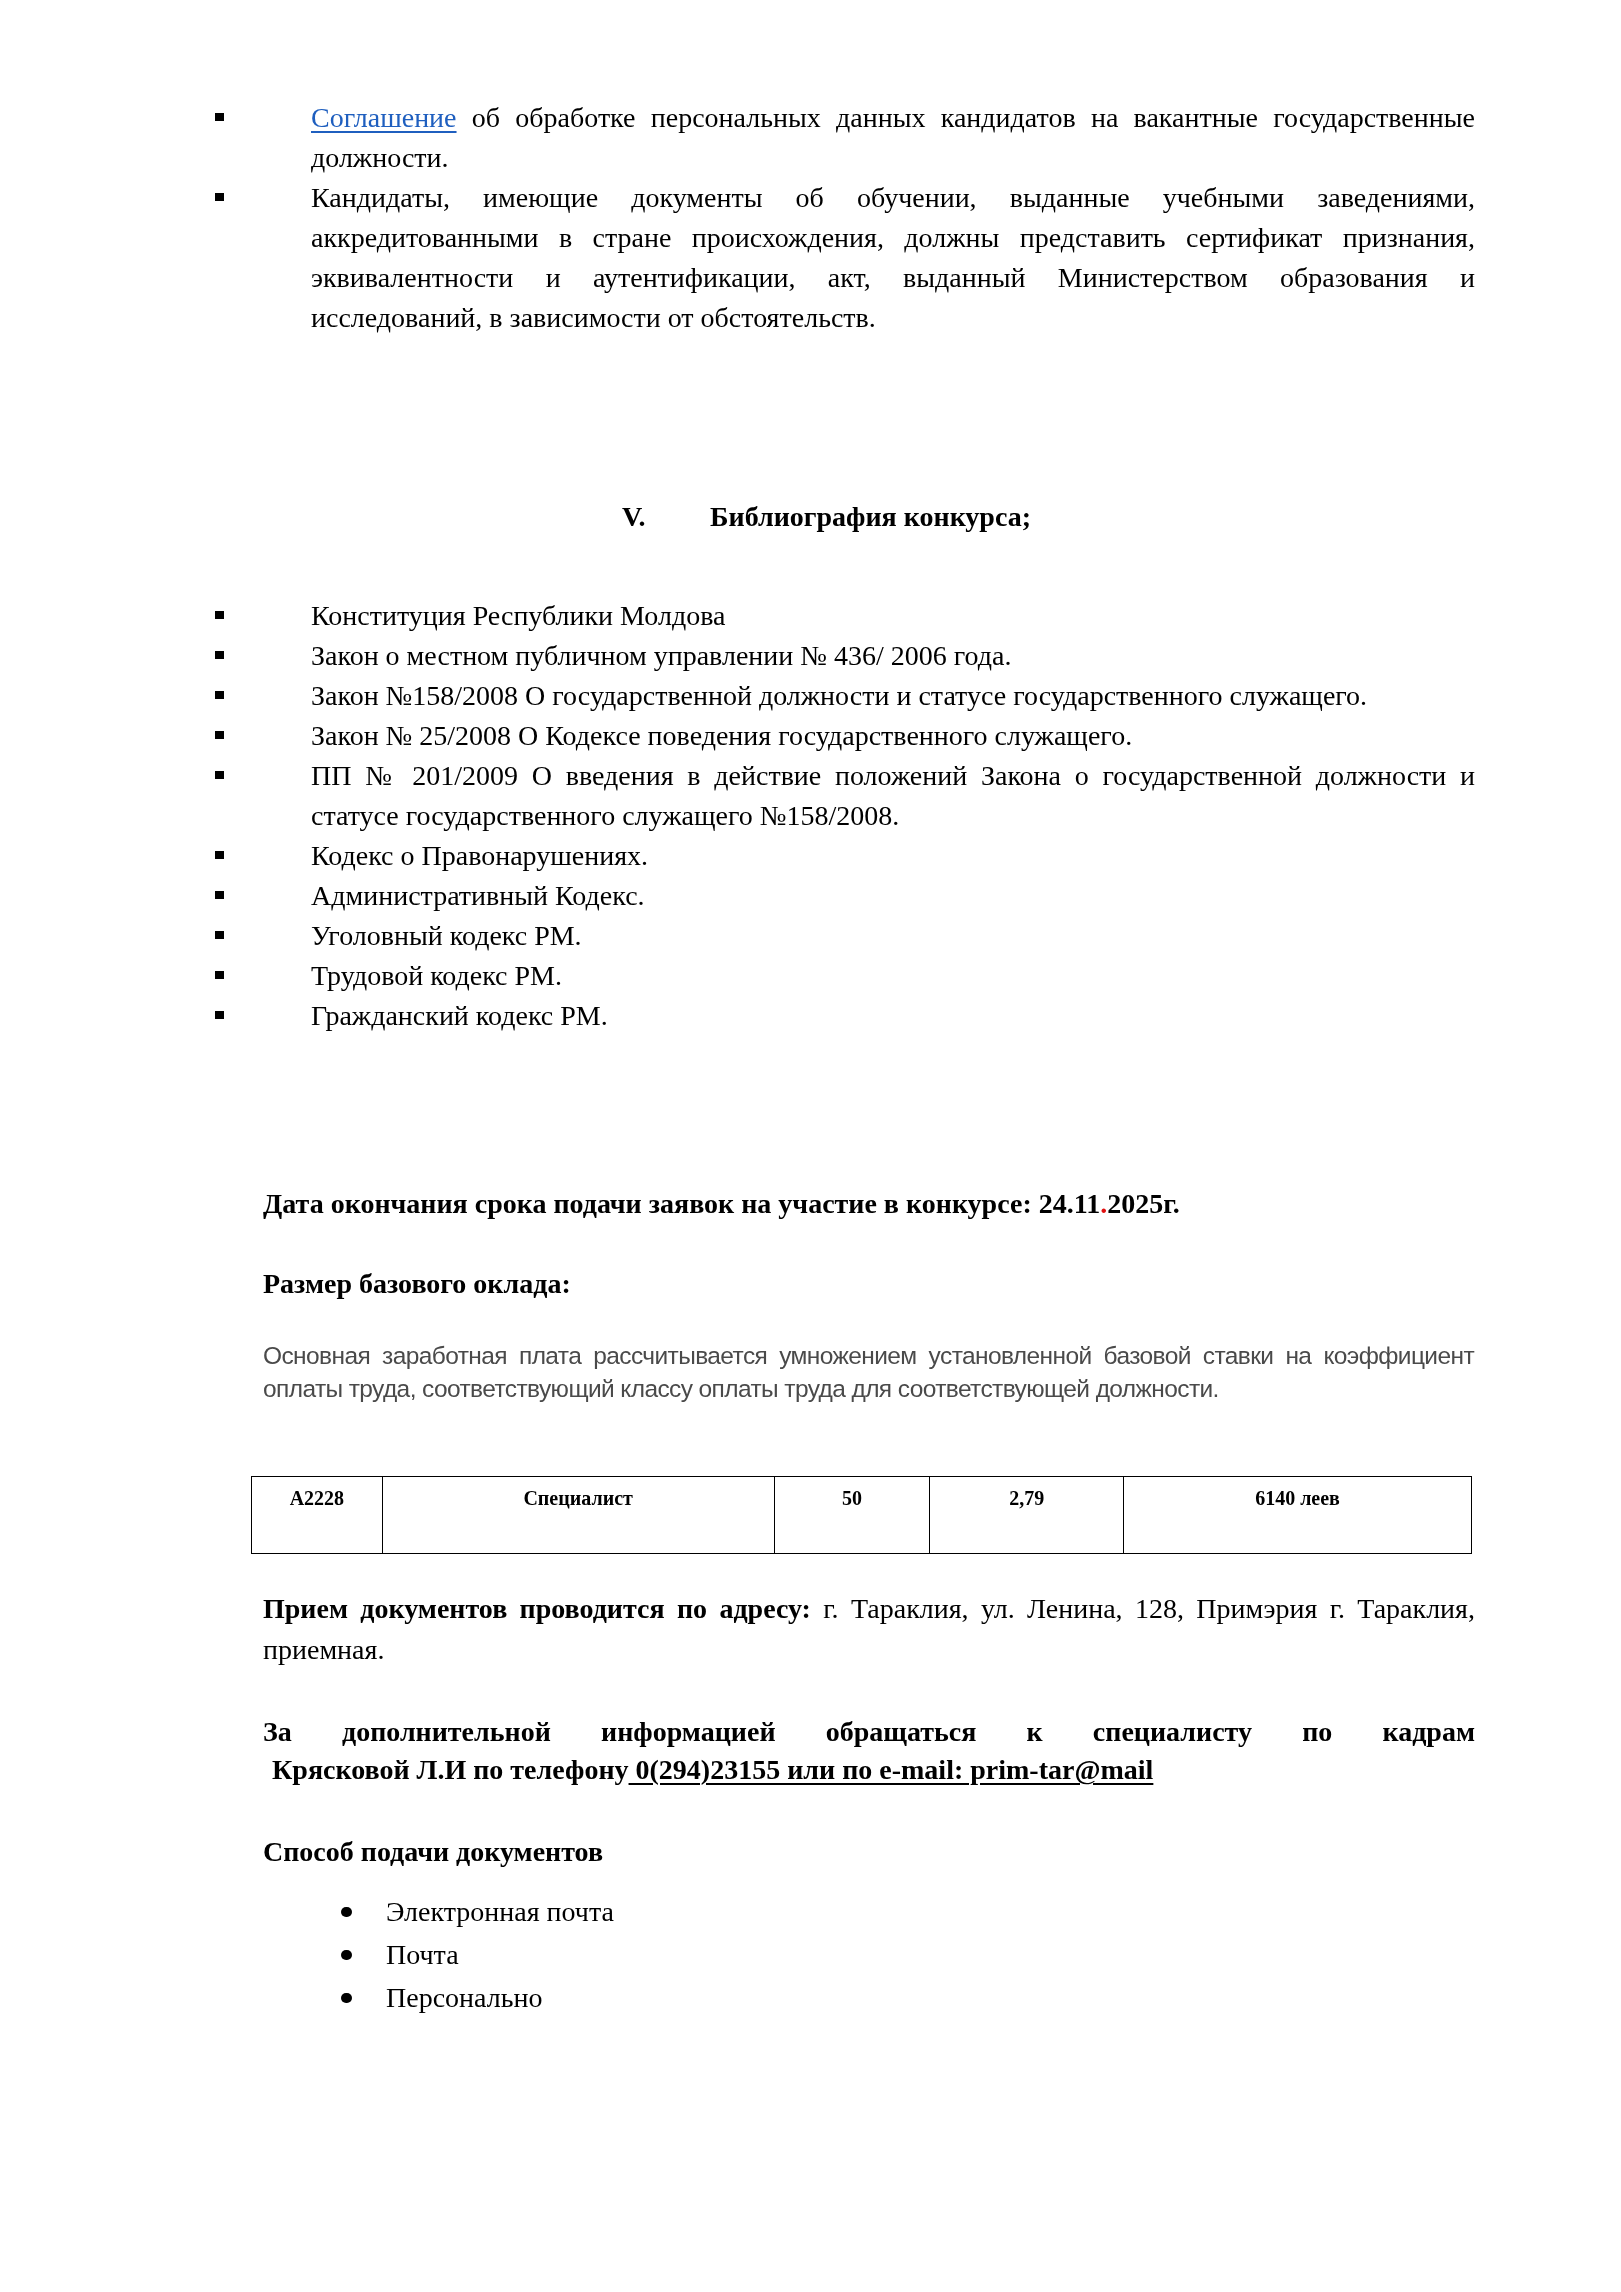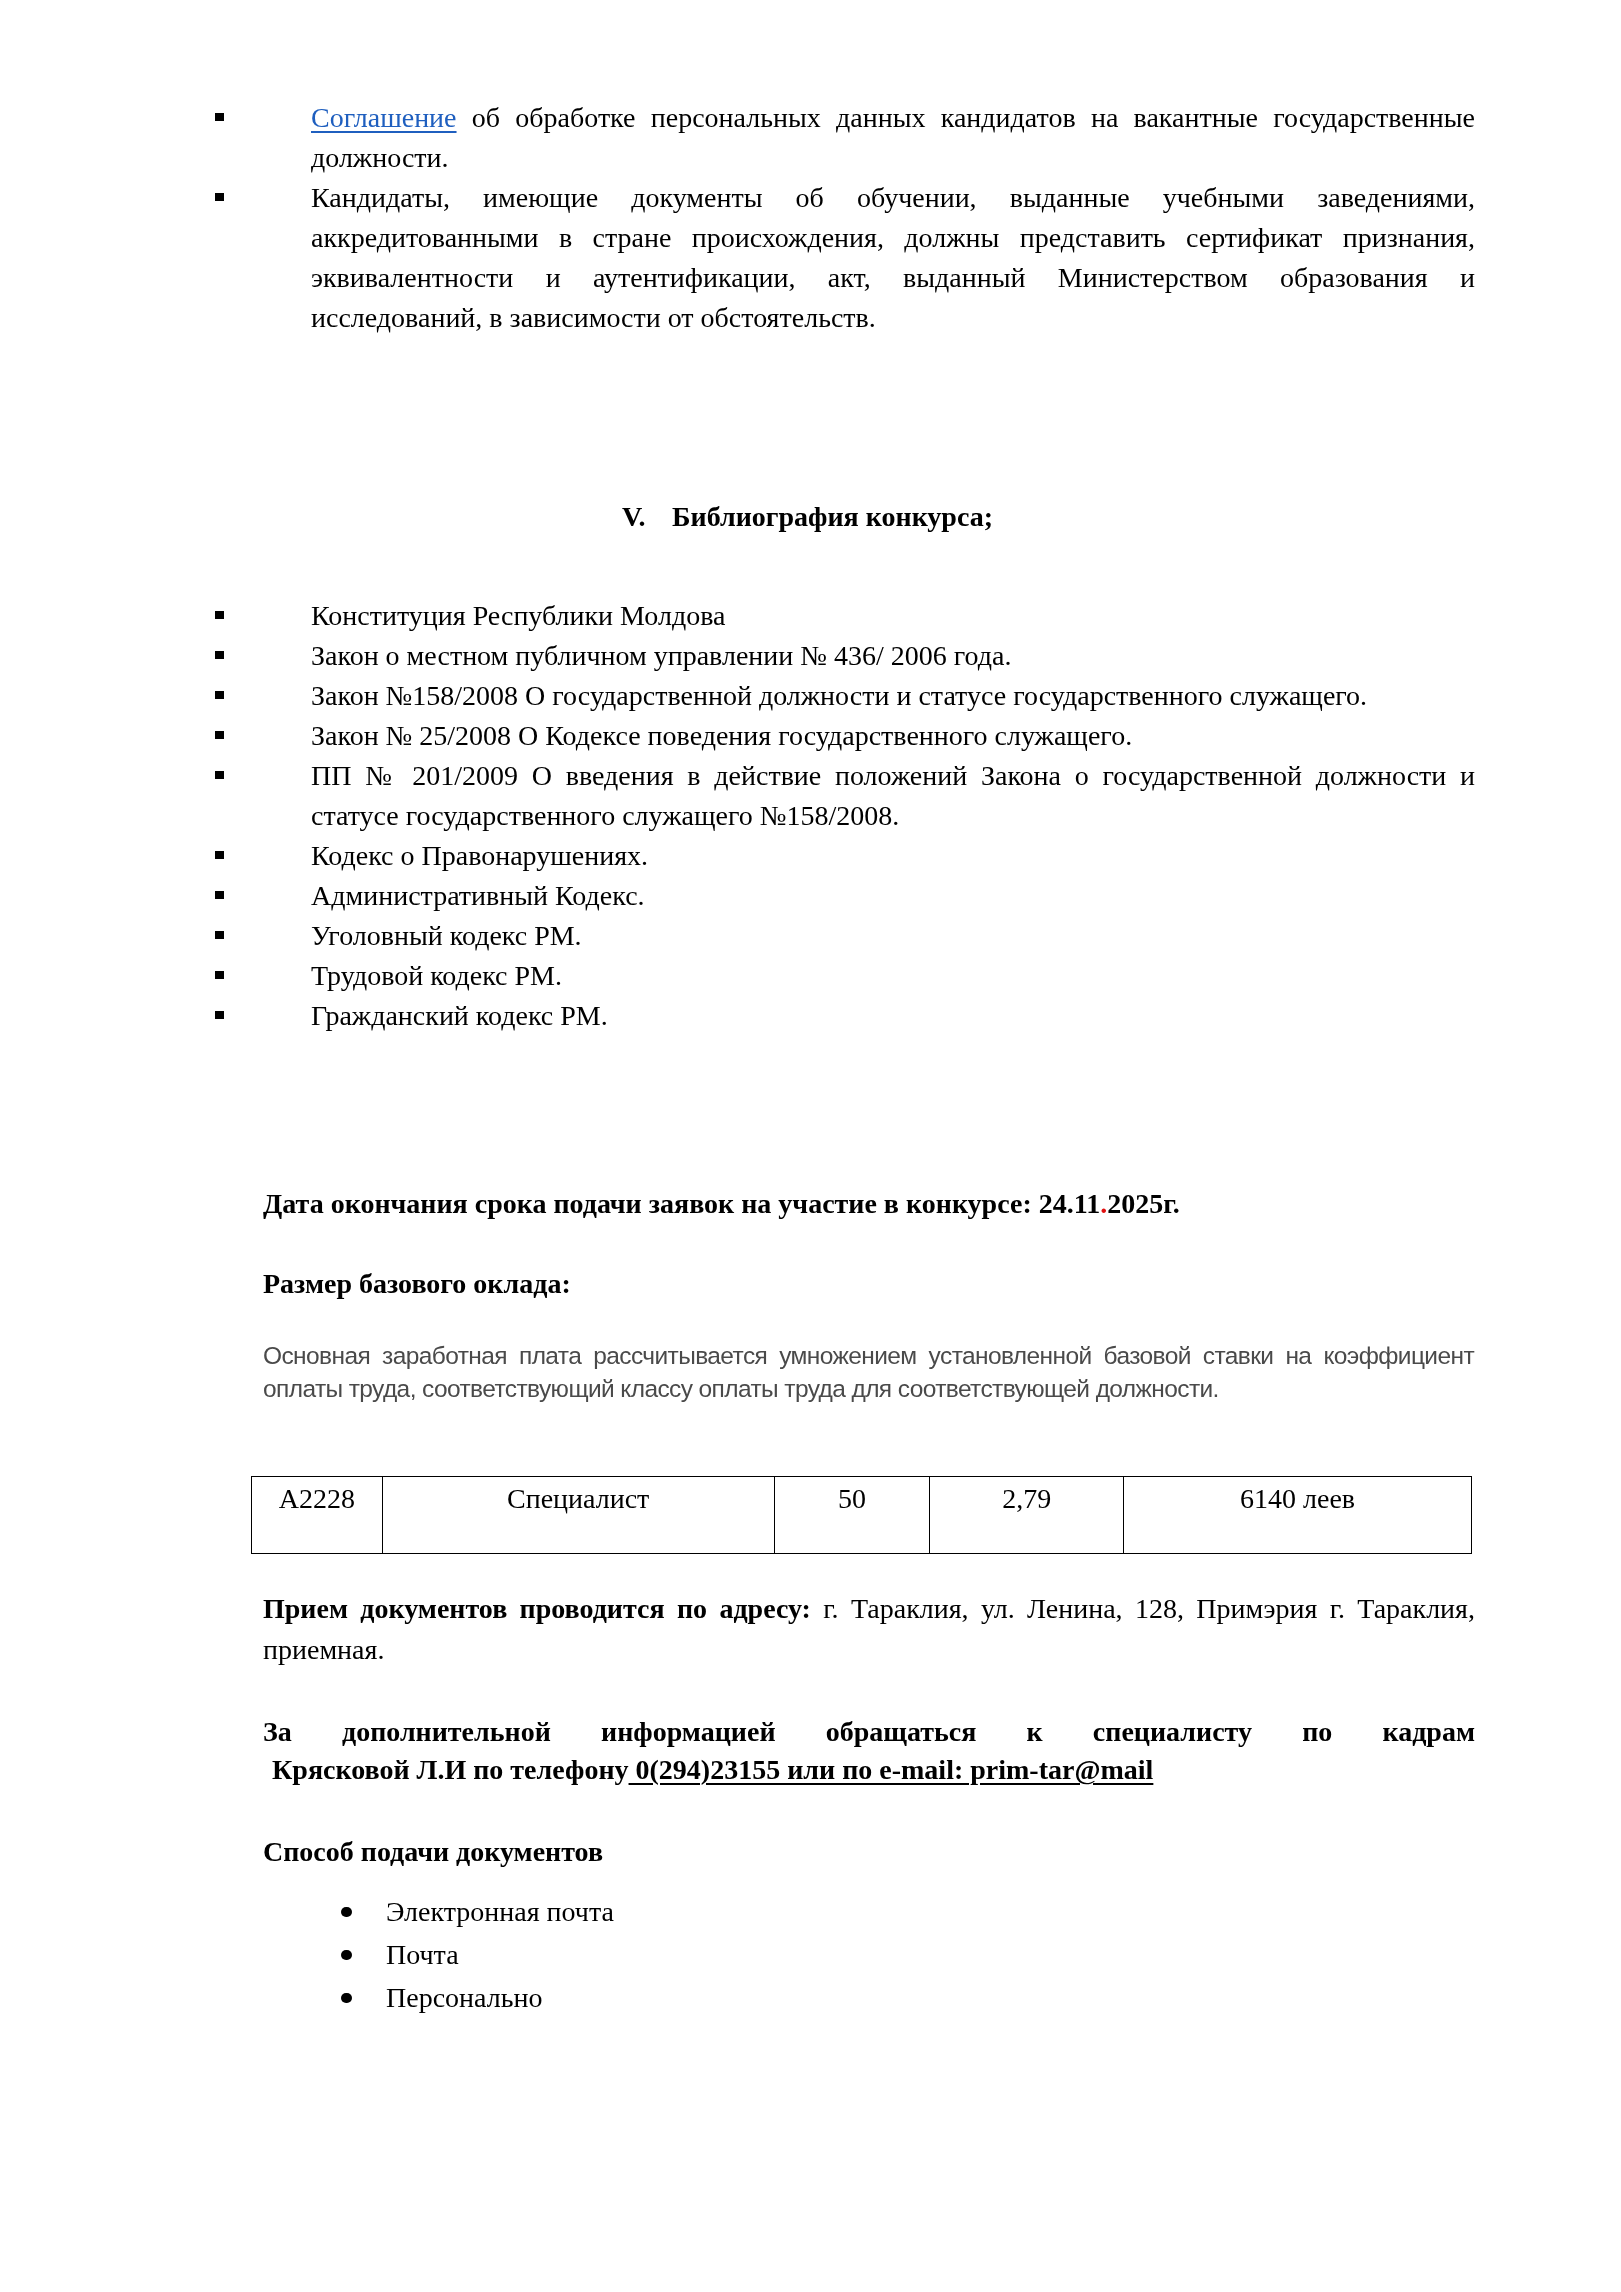--- a/index.html
+++ b/index.html
@@ -30,36 +30,37 @@
       font-size: 28px; line-height: 40px;
     }
 
     .link { color: #1f5fbf; text-decoration: underline; text-decoration-thickness: 2px; text-underline-offset: 3.9px; }
 
     .heading {
       position: absolute; top: 497px; left: 0; width: 1621px;
       font-size: 28px; font-weight: bold; line-height: 40px;
     }
     .heading .num { position: absolute; left: 622px; }
-    .heading .title { position: absolute; left: 672px; white-space: nowrap; }
+    .heading .title { position: absolute; left: 710px; white-space: nowrap; }
 
     .red-dot { color: #e01010; }
 
     .gray-para {
       position: absolute; left: 263px; top: 1339px; width: 1211px;
       font-family: Liberation Sans, sans-serif;
       font-size: 24.5px; line-height: 33px; color: #4a4a4a;
       letter-spacing: -0.6px;
       text-align: justify; text-align-last: left;
     }
 
     table.salary {
       position: absolute; left: 251px; top: 1476px;
       border-collapse: collapse;
-      font-size: 28px;
+      font-size: 20px;
+      font-weight: bold;
     }
     table.salary td {
       border: 1.5px solid #000;
       height: 70px; vertical-align: top; text-align: center;
       padding: 5.9px 3.9px 0 3.9px; line-height: 31px;
     }
 
     .underline { text-decoration: underline; text-decoration-thickness: 2px; text-underline-offset: 3.9px; }
 
     .dot-list { position: absolute; left: 0; width: 1621px; margin: 16px; padding: 0; list-style: none; }

